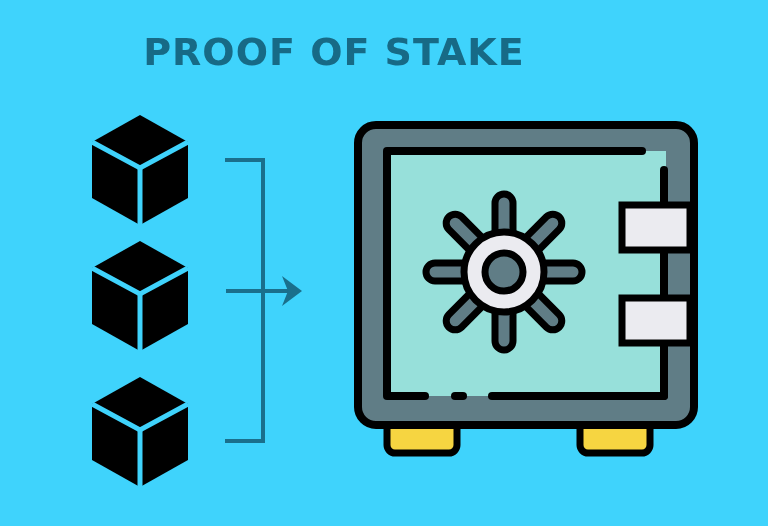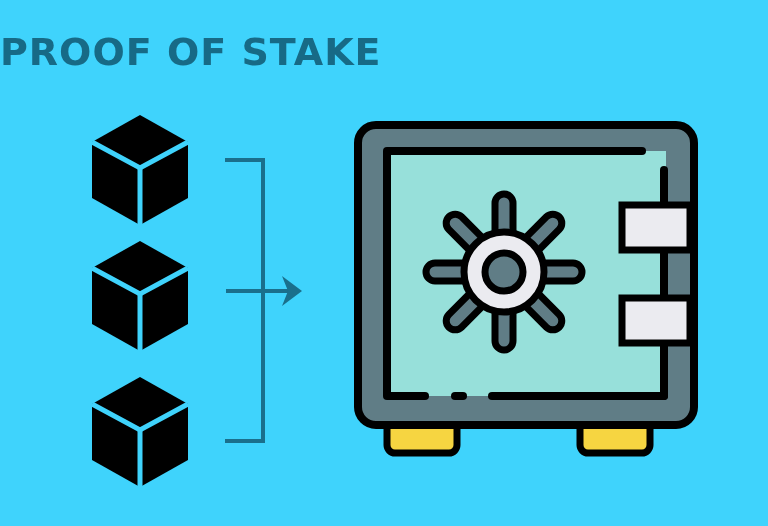--- a/index.html
+++ b/index.html
@@ -1,17 +1,17 @@
 <!DOCTYPE html>
 <html><head>
 <meta charset="utf-8">
 <style>
   html, body { margin:0; padding:0; }
   body { width:768px; height:526px; overflow:hidden; background:#3fd3fc; position:relative; font-family:"DejaVu Sans", sans-serif; }
-  .title { position:absolute; left:0; top:30px; width:668px; font-family:"DejaVu Sans", sans-serif; font-weight:bold; font-size:38px; letter-spacing:1px; color:#176a86; }
+  .title { position:absolute; left:0; top:30px; width:668px; text-align:center; font-family:"DejaVu Sans", sans-serif; font-weight:bold; font-size:38px; letter-spacing:1px; color:#176a86; }
   svg { position:absolute; left:0; top:0; }
 </style>
 </head>
 <body>
 
 <div class="title">PROOF OF STAKE</div>
 
 <svg width="768" height="526" viewBox="0 0 768 526">
 
   <g transform="translate(140,170)">

